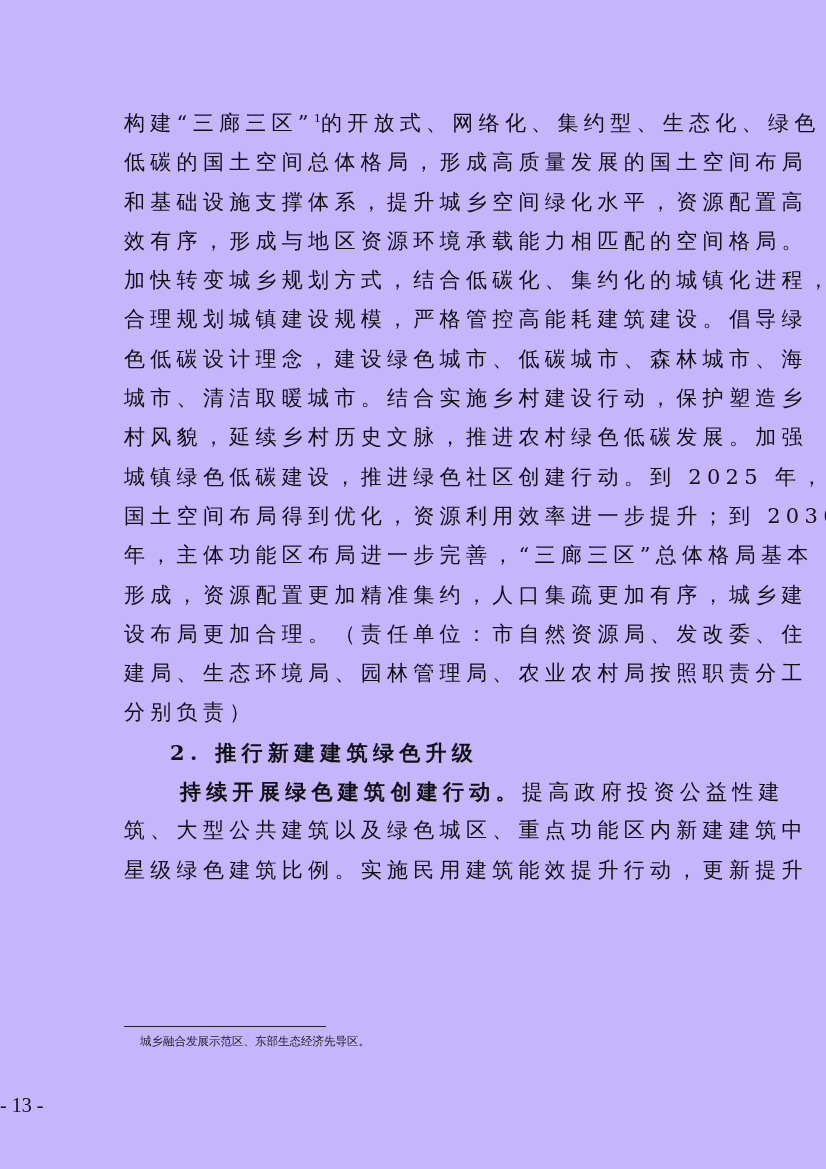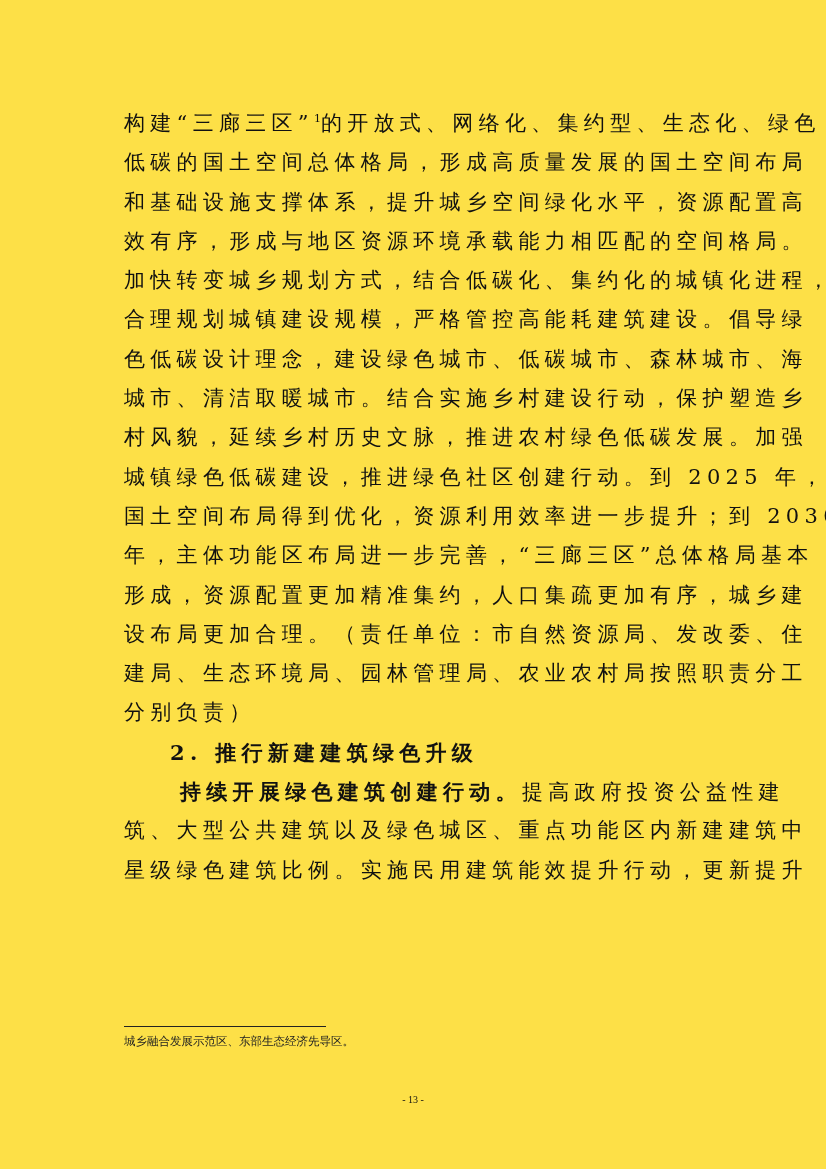--- a/index.html
+++ b/index.html
@@ -12,21 +12,21 @@
       height: 1169px;
       position: relative;
       overflow: hidden;
       font-family: "DejaVu Serif", "Liberation Serif", serif;
       color: #111111;
     }
     .page {
       position: absolute;
       left: 0; top: 0;
       width: 826px; height: 1169px;
-      background: #fde047;
+      background: #c4b5fd;
     }
     .body-text {
       position: absolute;
       left: 124px;
       top: 104px;
       width: 580px;
     }
     .line {
       height: 39.3px;
       line-height: 39.3px;
@@ -75,34 +75,34 @@
       font-size: 11.5px;
       line-height: 17px;
       color: #222222;
     }
     .footnote-line {
       white-space: nowrap;
       text-align: justify;
       text-align-last: justify;
       width: 580px;
     }
-    .footnote-line.last { text-align-last: left; }
+    .footnote-line.last { text-align-last: left; margin-left: 16px; }
     .fn-mark {
       font-size: 8px;
       vertical-align: super;
       line-height: 0;
       margin-right: 6px;
     }
     .page-number {
       position: absolute;
       left: 0;
       width: 826px;
       top: 1094px;
-      text-align: center;
-      font-size: 10px;
+      text-align: left;
+      font-size: 20px;
       font-family: "Liberation Serif", serif;
       color: #111111;
     }
   </style>
 </head>
 <body>
 
 <div class="page">
 
   <div class="body-text">

